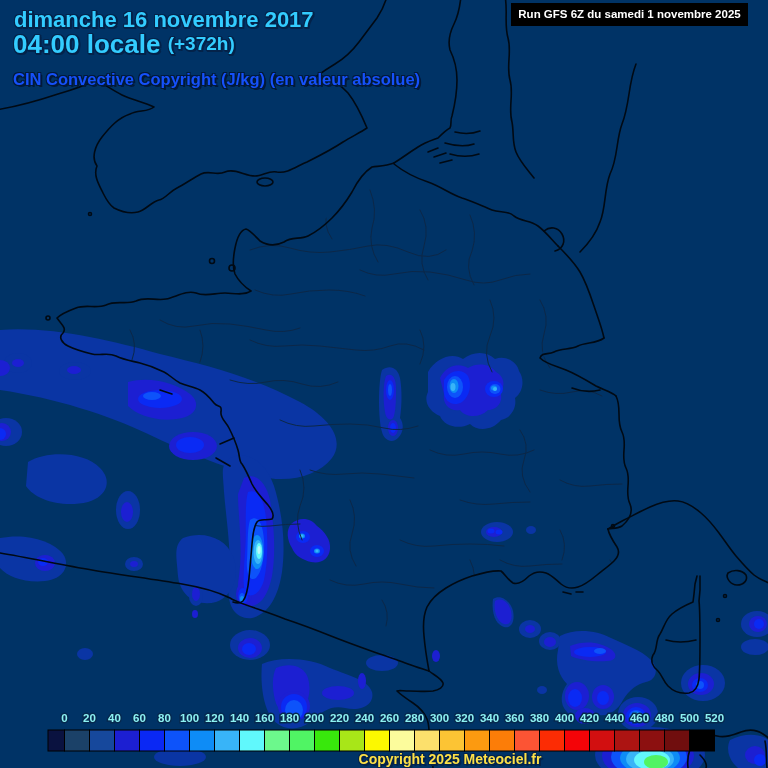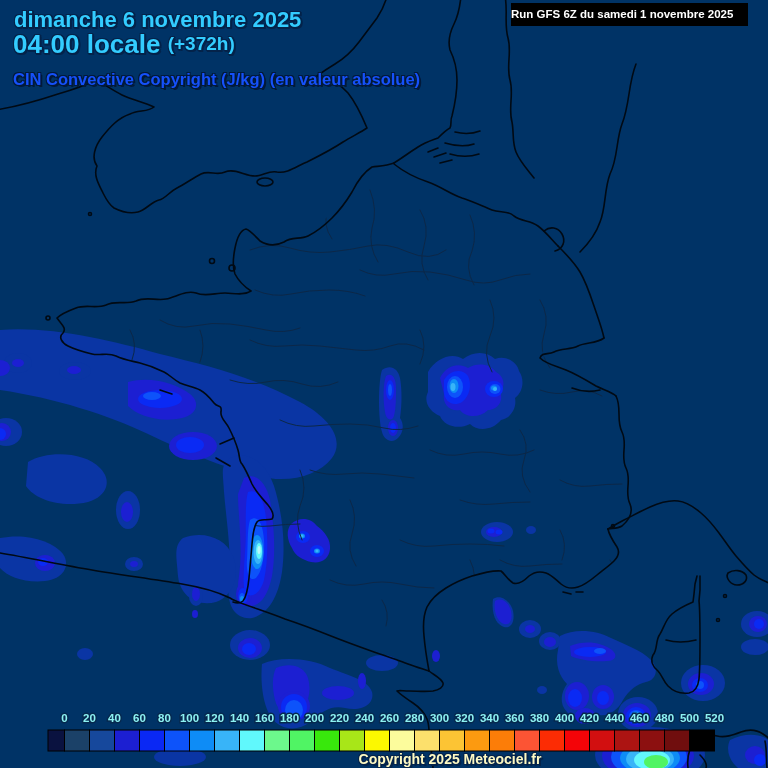--- a/index.html
+++ b/index.html
@@ -7,22 +7,22 @@
   .stage svg{position:absolute;left:0;top:0;}
   .hdr{position:absolute;left:0;top:0;width:768px;pointer-events:none;}
   .date-line{position:absolute;left:14px;top:7px;font-size:22px;font-weight:bold;color:var(--cyan,#33ccff);white-space:nowrap;
     text-shadow:1px 1px 0 #04234a,-1px -1px 0 #04234a,1px -1px 0 #04234a,-1px 1px 0 #04234a,2px 2px 0 #04234a,0 2px 0 #04234a,2px 0 0 #04234a;}
   .time-line{position:absolute;left:13px;top:29px;font-size:26px;font-weight:bold;color:var(--cyan,#33ccff);white-space:nowrap;
     text-shadow:1px 1px 0 #04234a,-1px -1px 0 #04234a,1px -1px 0 #04234a,-1px 1px 0 #04234a,2px 2px 0 #04234a,0 2px 0 #04234a,2px 0 0 #04234a;}
   .offset{font-size:19px;font-weight:bold;vertical-align:3px;margin-top:32px;}
   .param-line{position:absolute;left:13px;top:70px;font-size:16.5px;font-weight:bold;color:var(--blue,#1551fa);white-space:nowrap;
     text-shadow:1px 1px 0 #031a3a,-1px -1px 0 #031a3a,1px -1px 0 #031a3a,-1px 1px 0 #031a3a,2px 2px 0 #031a3a;}
   .run-box{position:absolute;left:511px;top:3px;width:237px;height:23px;background:#000;color:#fff;
-    font-size:11.5px;font-weight:bold;line-height:23px;white-space:nowrap;}
-  .copyright{position:absolute;left:450px;top:751px;transform:translateX(-50%);font-size:14px;font-weight:bold;color:#fef9c3;white-space:nowrap;
+    font-size:11.5px;font-weight:bold;line-height:23px;text-align:center;white-space:nowrap;}
+  .copyright{position:absolute;left:450px;top:751px;transform:translateX(-50%);font-size:14px;font-weight:bold;color:#fde047;white-space:nowrap;
     text-shadow:1px 1px 0 #04234a,-1px -1px 0 #04234a,1px -1px 0 #04234a,-1px 1px 0 #04234a,2px 2px 0 #04234a;}
   .tick{font-family:"Liberation Sans",sans-serif;font-size:11.5px;font-weight:bold;fill:var(--tick,#8df2f2);
     stroke:#06294f;stroke-width:3px;paint-order:stroke;text-anchor:middle;}
   .coast{fill:none;stroke:var(--coast,#000a14);stroke-width:1.6;stroke-linecap:round;stroke-linejoin:round;}
   .dept{fill:none;stroke:var(--dept,#0c2848);stroke-width:1;stroke-linecap:round;stroke-linejoin:round;}
 </style>
 </head>
 <body>
 
 <div class="stage">
@@ -304,21 +304,21 @@
       <text x="564.5" y="722" class="tick">400</text>
       <text x="589.5" y="722" class="tick">420</text>
       <text x="614.5" y="722" class="tick">440</text>
       <text x="639.5" y="722" class="tick">460</text>
       <text x="664.5" y="722" class="tick">480</text>
       <text x="689.5" y="722" class="tick">500</text>
       <text x="714.5" y="722" class="tick">520</text>
     </svg>
 
   <div class="hdr">
-    <div class="date-line">dimanche 6 novembre 2025</div>
+    <div class="date-line">dimanche 16 novembre 2017</div>
     <div class="time-line"><span>04:00 locale</span> <span class="offset">(+372h)</span></div>
     <div class="param-line">CIN Convective Copyright (J/kg) (en valeur absolue)</div>
   </div>
 
   <div class="run-box">Run GFS 6Z du samedi 1 novembre 2025</div>
 
   <div class="copyright">Copyright 2025 Meteociel.fr</div>
 </div>
 
 </body></html>

